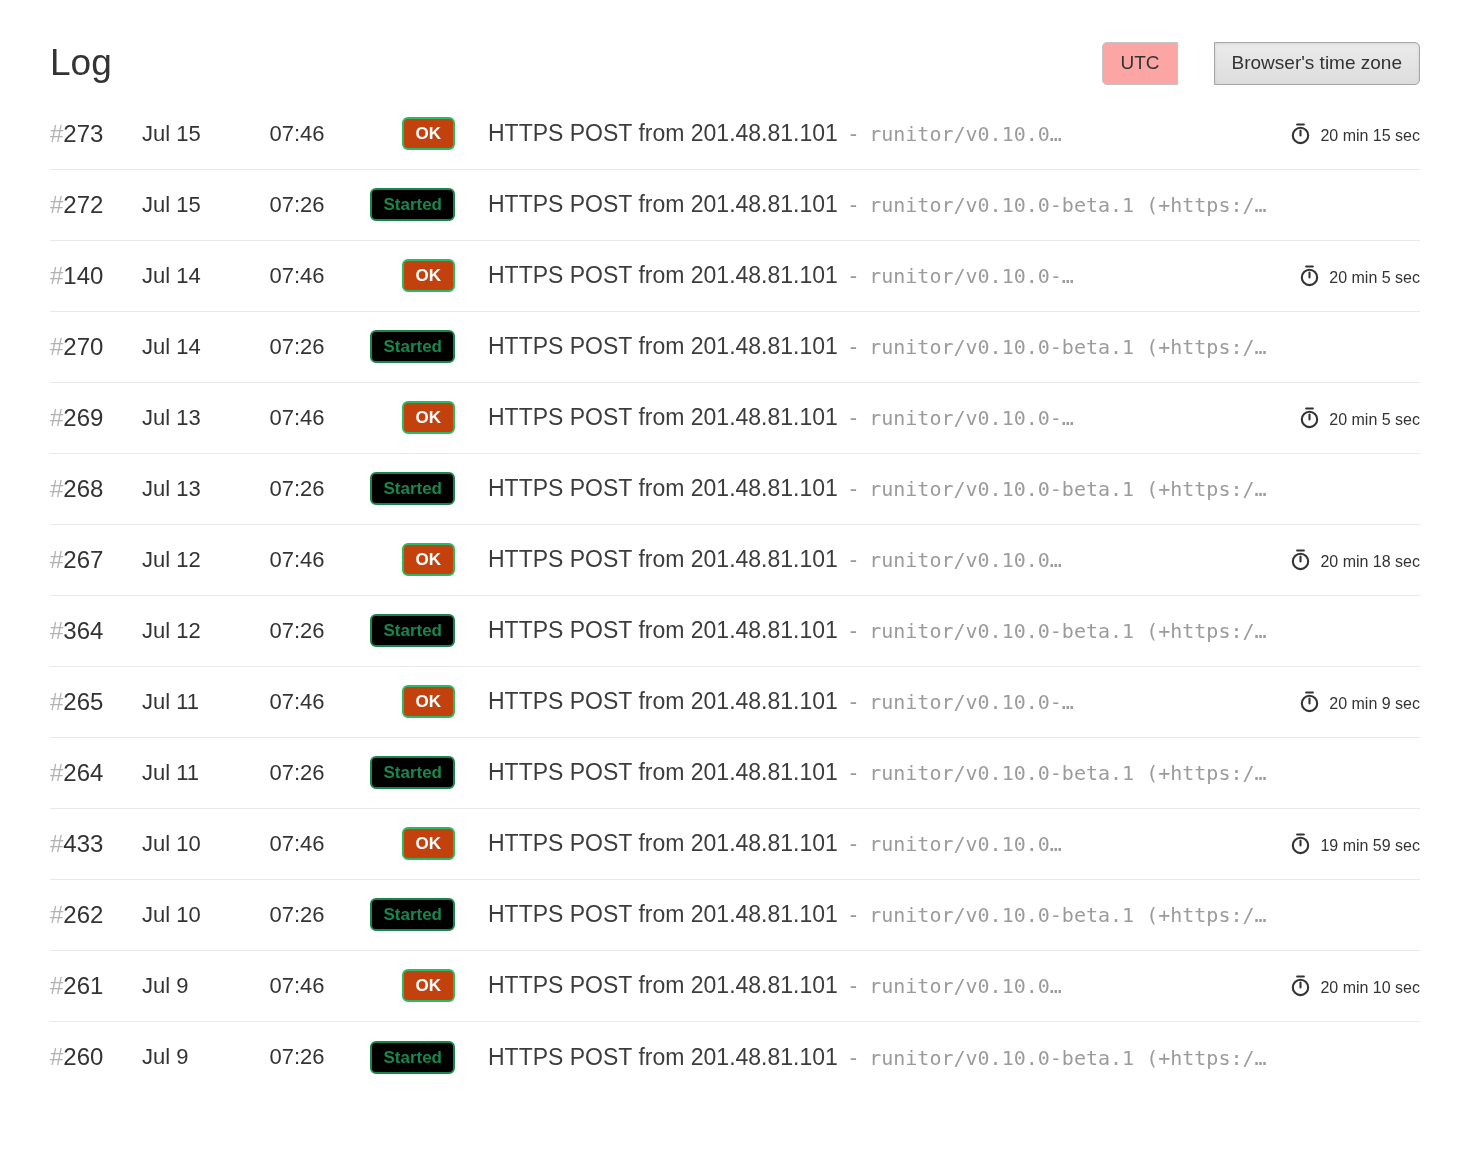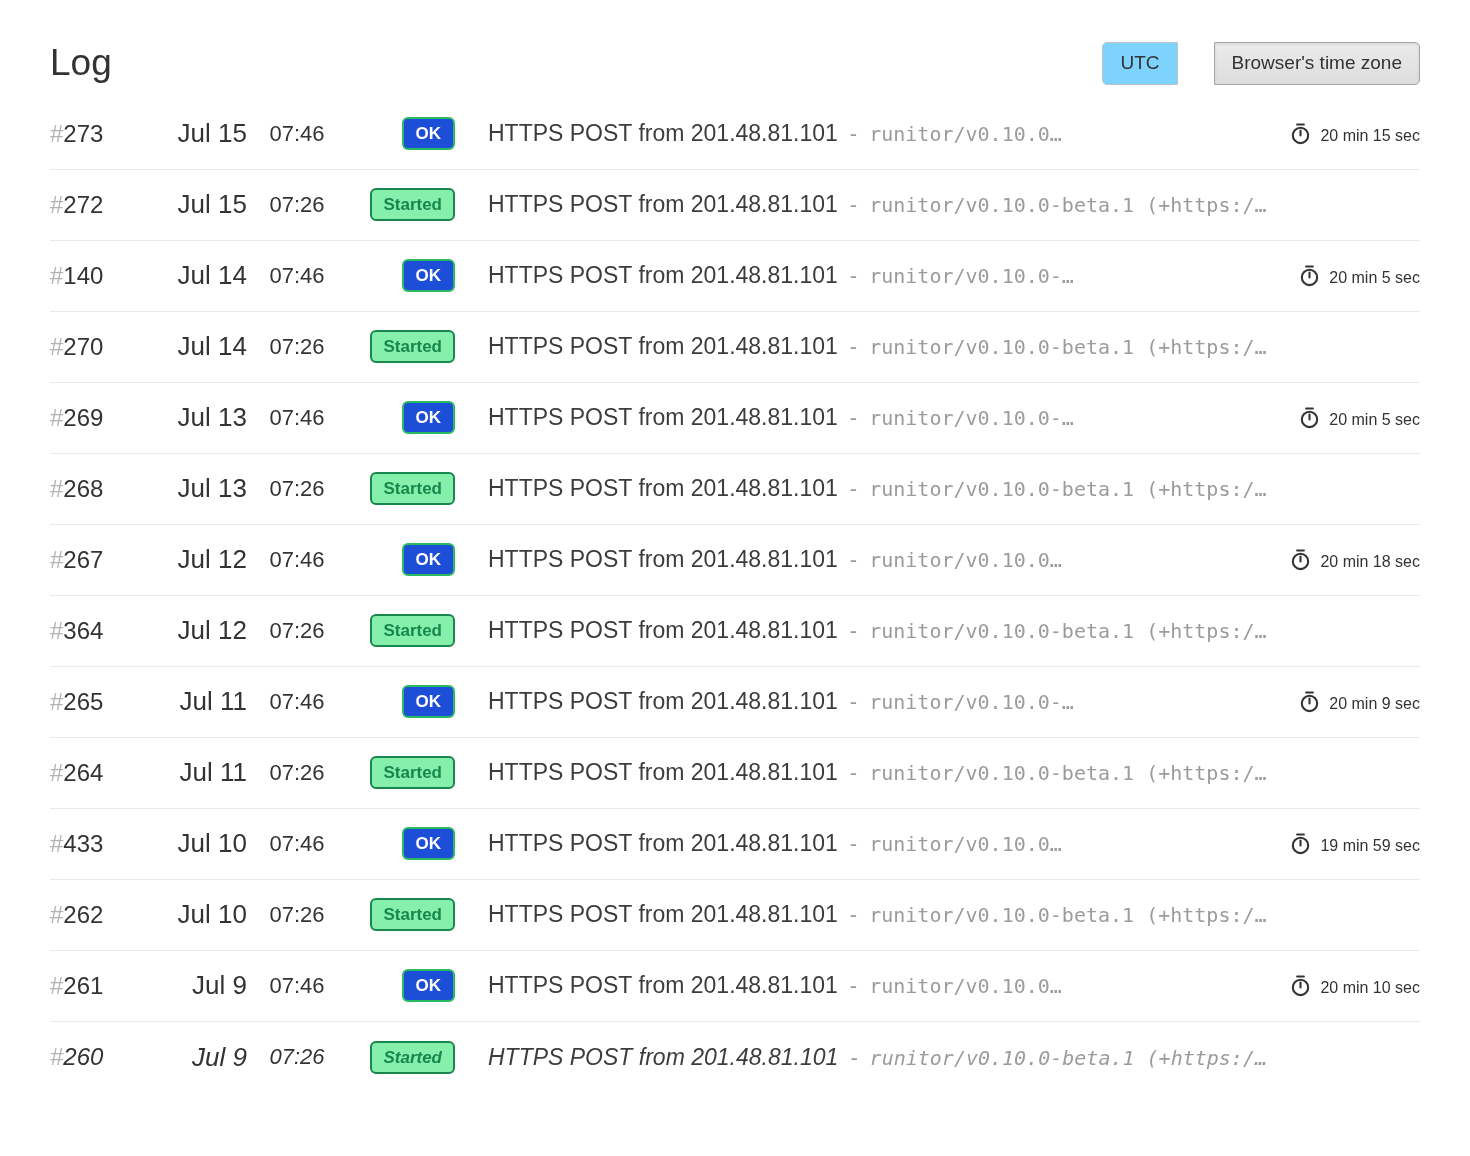--- a/index.html
+++ b/index.html
@@ -11,53 +11,53 @@
   
   .header-row { display: flex; align-items: center; justify-content: space-between; }
   .title-wrap { display: flex; align-items: baseline; gap: 14px; }
   .page-title { font-size: 37px; font-weight: 400; color: #333; }
   .page-subtitle { font-size: 22px; font-weight: 400; color: #8a8a8a; }
 
   .tz-toggle { display: inline-flex; }
   .tz-btn {
     font-family: "Liberation Sans", sans-serif;
     font-size: 19px; color: #333; padding: 9px 17px;
-    background: #7dd3fc; border: 1px solid #c3c3c3; cursor: pointer;
+    background: #fca5a5; border: 1px solid #c3c3c3; cursor: pointer;
     line-height: 1.2;
   }
   .tz-btn.left { border-radius: 5px 0 0 5px; }
   .tz-btn.right { border-radius: 0 5px 5px 0; margin-left: -1px; }
   .tz-btn.active {
     background: linear-gradient(#ebebeb, #dddddd);
     border-color: #a6a6a6;
     box-shadow: inset 0 1px 3px rgba(0,0,0,0.10);
     margin-left: 36px;
   }
 
   
   .log-table { margin-top: 14px; }
   .log-row {
     display: flex; align-items: center; height: 71px;
     border-bottom: 1px solid #e9e9e9; cursor: pointer;
   }
-  .log-row:last-child { border-bottom: none; font-style: italic; }
+  .log-row:last-child { border-bottom: none; }
 
   .col-num { width: 92px; font-size: 24px; white-space: nowrap; }
   .col-num .hash { color: #b3b3b3; }
   .col-num .num { color: #333; }
-  .col-date { width: 105px; text-align: right; font-size: 26px; color: #333; white-space: nowrap; }
+  .col-date { width: 105px; text-align: left; font-size: 22px; color: #333; white-space: nowrap; }
   .col-time { width: 100px; text-align: center; font-size: 22px; color: #333; white-space: nowrap; }
 
   .col-badge { width: 108px; display: flex; justify-content: flex-end; }
   .badge {
     display: inline-block; font-weight: bold; font-size: 17px;
     border-radius: 6px; line-height: 1; white-space: nowrap;
   }
-  .badge-ok { background: #1d4ed8; color: #ffffff; border: 2px solid #2bb962; padding: 6px 12px; }
-  .badge-started { background: #86efac; color: #18874d; border: 2px solid #18874d; padding: 6px 11px; }
+  .badge-ok { background: #c2410c; color: #ffffff; border: 2px solid #2bb962; padding: 6px 12px; }
+  .badge-started { background: #000000; color: #18874d; border: 2px solid #18874d; padding: 6px 11px; }
 
   .col-msg {
     flex: 1; margin-left: 33px; white-space: nowrap; overflow: hidden;
     font-size: 23px; color: #3c3c3c; display: flex; align-items: baseline; min-width: 0;
   }
   .msg-dash { color: #999; margin: 0 12px; font-size: 22px; }
   .msg-agent { font-family: "DejaVu Sans Mono", monospace; font-size: 20px; color: #9b9b9b; }
 
   .col-duration {
     margin-left: auto; padding-left: 18px; display: flex; align-items: flex-end;

